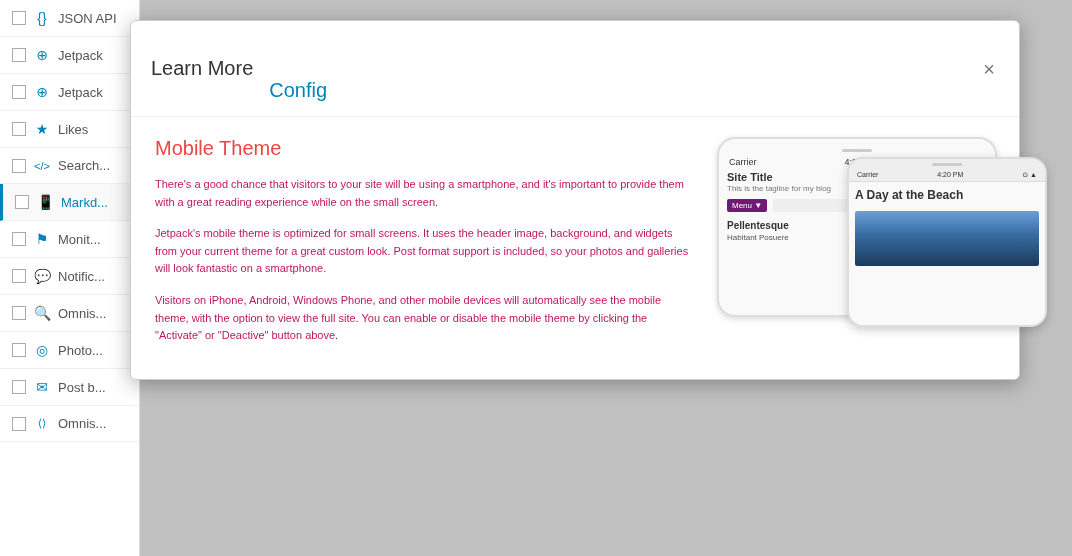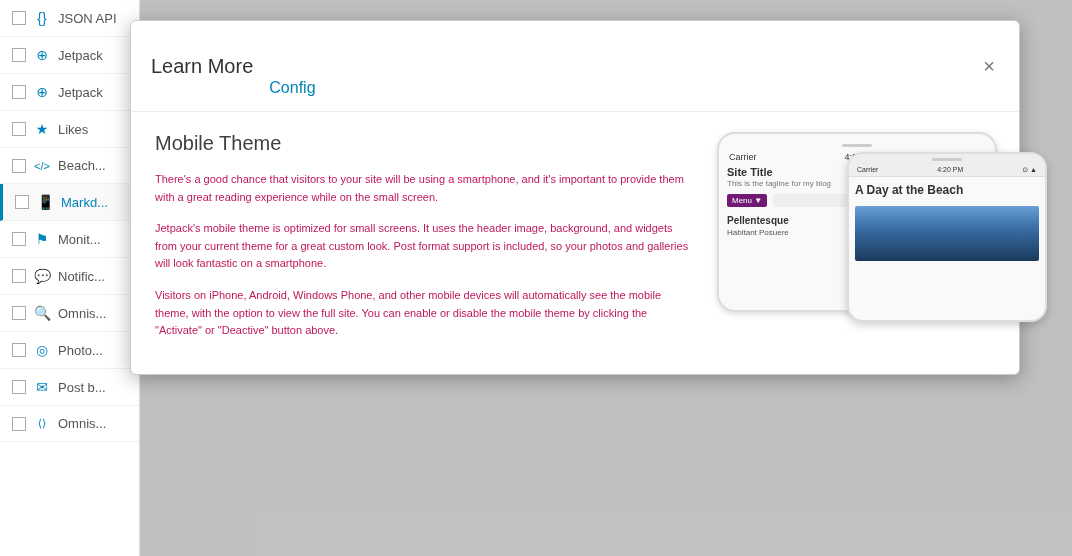--- a/index.html
+++ b/index.html
@@ -91,21 +91,21 @@
       gap: 16px;
     }
 
     .modal-title {
       font-size: 20px;
       font-weight: 400;
       color: #333;
     }
 
     .modal-config-link {
-      font-size: 16px;
+      font-size: 20px;
       color: #0085ba;
       text-decoration: none;
       font-weight: 400;
       margin-top: 44px;
     }
 
     .modal-close {
       margin-left: auto;
       background: none;
       border: none;
@@ -129,21 +129,21 @@
     .modal-image {
       width: 278px;
       flex-shrink: 0;
       position: relative;
       height: 200px;
     }
 
     .section-title {
       font-size: 20px;
       font-weight: 400;
-      color: #404040;
+      color: #ef4444;
       margin-bottom: 16px;
     }
 
     .modal-text-block {
       margin-bottom: 14px;
       line-height: 1.6;
       color: #be185d;
       font-size: 11px;
     }
 
@@ -301,21 +301,21 @@
     <span class="sidebar-label">Jetpack</span>
   </div>
   <div class="sidebar-item">
     <div class="cb"></div>
     <span class="sidebar-icon">★</span>
     <span class="sidebar-label">Likes</span>
   </div>
   <div class="sidebar-item">
     <div class="cb"></div>
     <span class="sidebar-icon" style="font-size:11px">&lt;/&gt;</span>
-    <span class="sidebar-label">Beach...</span>
+    <span class="sidebar-label">Search...</span>
   </div>
   <div class="sidebar-item active">
     <div class="cb"></div>
     <span class="sidebar-icon">📱</span>
     <span class="sidebar-label">Markd...</span>
   </div>
   <div class="sidebar-item">
     <div class="cb"></div>
     <span class="sidebar-icon">⚑</span>
     <span class="sidebar-label">Monit...</span>

